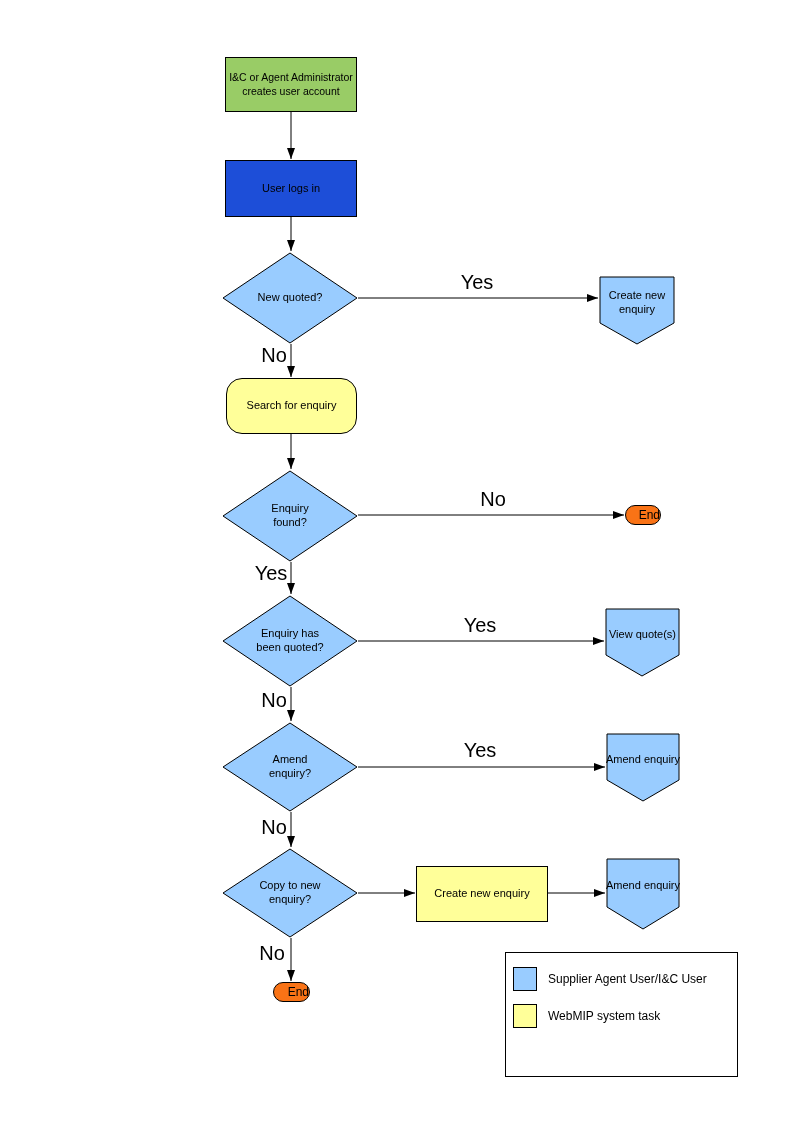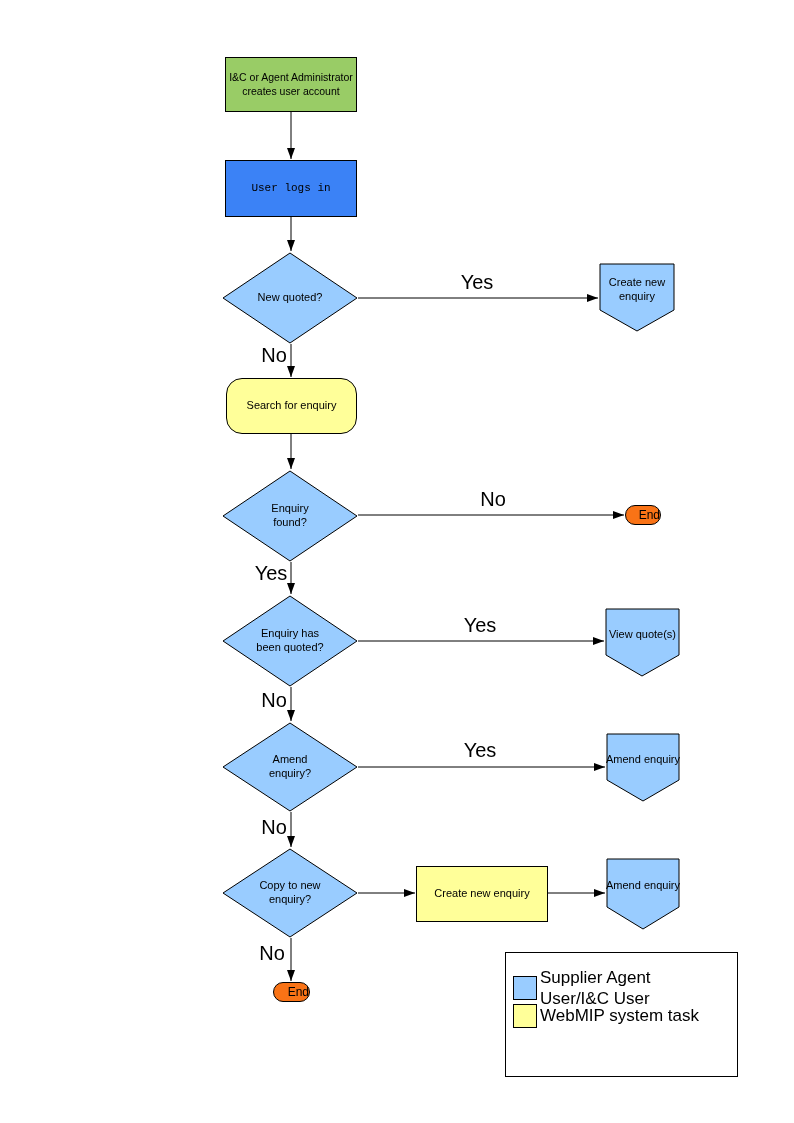--- a/index.html
+++ b/index.html
@@ -14,21 +14,21 @@
   .connector-layer{position:absolute;left:0;top:0;z-index:0;}
   .connector-layer line{stroke:#000;stroke-width:1;}
 
   .node{
     position:absolute;z-index:1;
     display:flex;align-items:center;justify-content:center;
     box-sizing:border-box;text-align:center;
   }
   .rect{border:1px solid #000;}
   .admin{background:#99CC66;}
-  .user{background:#3b82f6;font-family:Liberation Mono, monospace;}
+  .user{background:#1d4ed8;}
   .system{background:#FFFF99;}
 
   .node-label{
     position:relative;z-index:2;
     font-size:11px;line-height:1.25;
     white-space:pre-line;text-align:center;
     pointer-events:none;
   }
   .shape-wrap{position:absolute;z-index:1;display:flex;align-items:center;justify-content:center;}
   .shape-wrap svg{position:absolute;left:0;top:0;}
@@ -58,21 +58,21 @@
     display:flex;align-items:center;
   }
   .swatch{
     width:22px;height:22px;border:1px solid #000;
     flex:0 0 auto;box-sizing:content-box;
   }
   .swatch-user{background:#99CCFF;}
   .swatch-system{background:#FFFF99;}
   .swatch-admin{background:#99CC66;}
   .legend-label{
-    margin-left:3px;font-size:17px;line-height:1.25;width:180px;
+    margin-left:11px;font-size:12px;line-height:1.25;width:180px;
   }
 </style>
 </head>
 <body>
 
 <div class="page">
 
   <svg class="connector-layer" width="794" height="1123">
     <defs>
       <marker id="arrow" markerUnits="userSpaceOnUse" markerWidth="12" markerHeight="10" refX="11" refY="4" orient="auto">
@@ -104,21 +104,21 @@
     <span class="node-label">User logs in</span>
   </div>
 
   <div class="shape-wrap" style="left:222px;top:252px;width:136px;height:92px;">
     <svg width="136" height="92">
       <polygon points="68,1 135,46 68,91 1,46"></polygon>
     </svg>
     <span class="node-label">New quoted?</span>
   </div>
 
-  <div class="shape-wrap pent" style="left:599px;top:263px;width:76px;height:69px;">
+  <div class="shape-wrap pent" style="left:599px;top:276px;width:76px;height:69px;">
     <svg width="76" height="69">
       <polygon points="1,1 75,1 75,47 38,68 1,47"></polygon>
     </svg>
     <span class="node-label">Create new
 enquiry</span>
   </div>
 
   <div class="node rect system" style="left:226px;top:378px;width:131px;height:56px;border-radius:16px;">
     <span class="node-label">Search for enquiry</span>
   </div>

